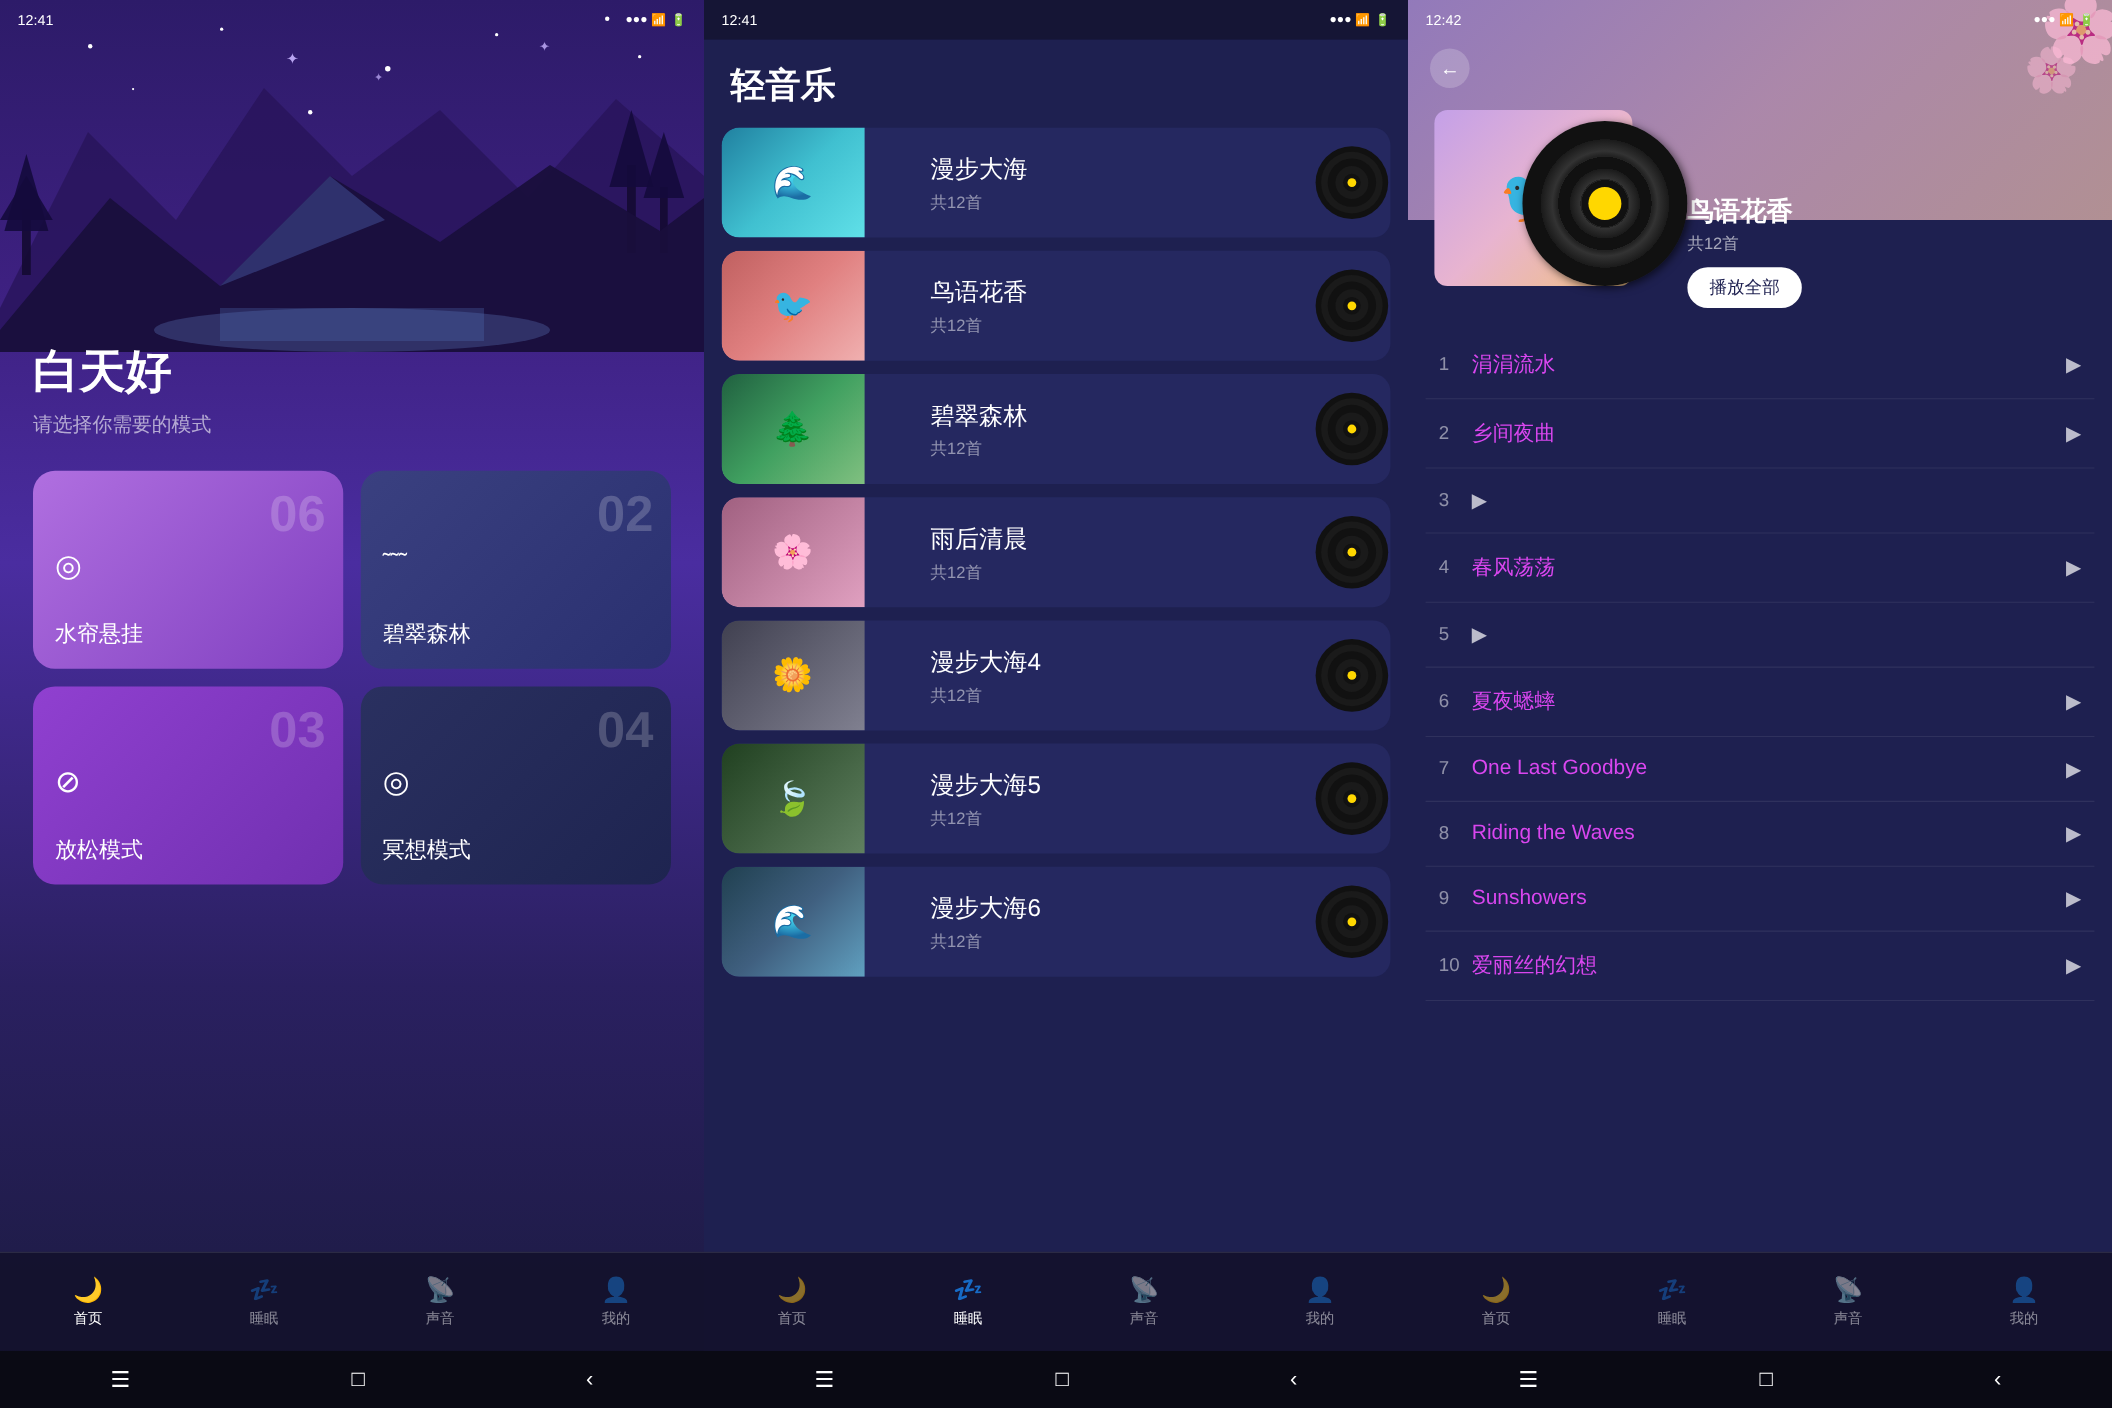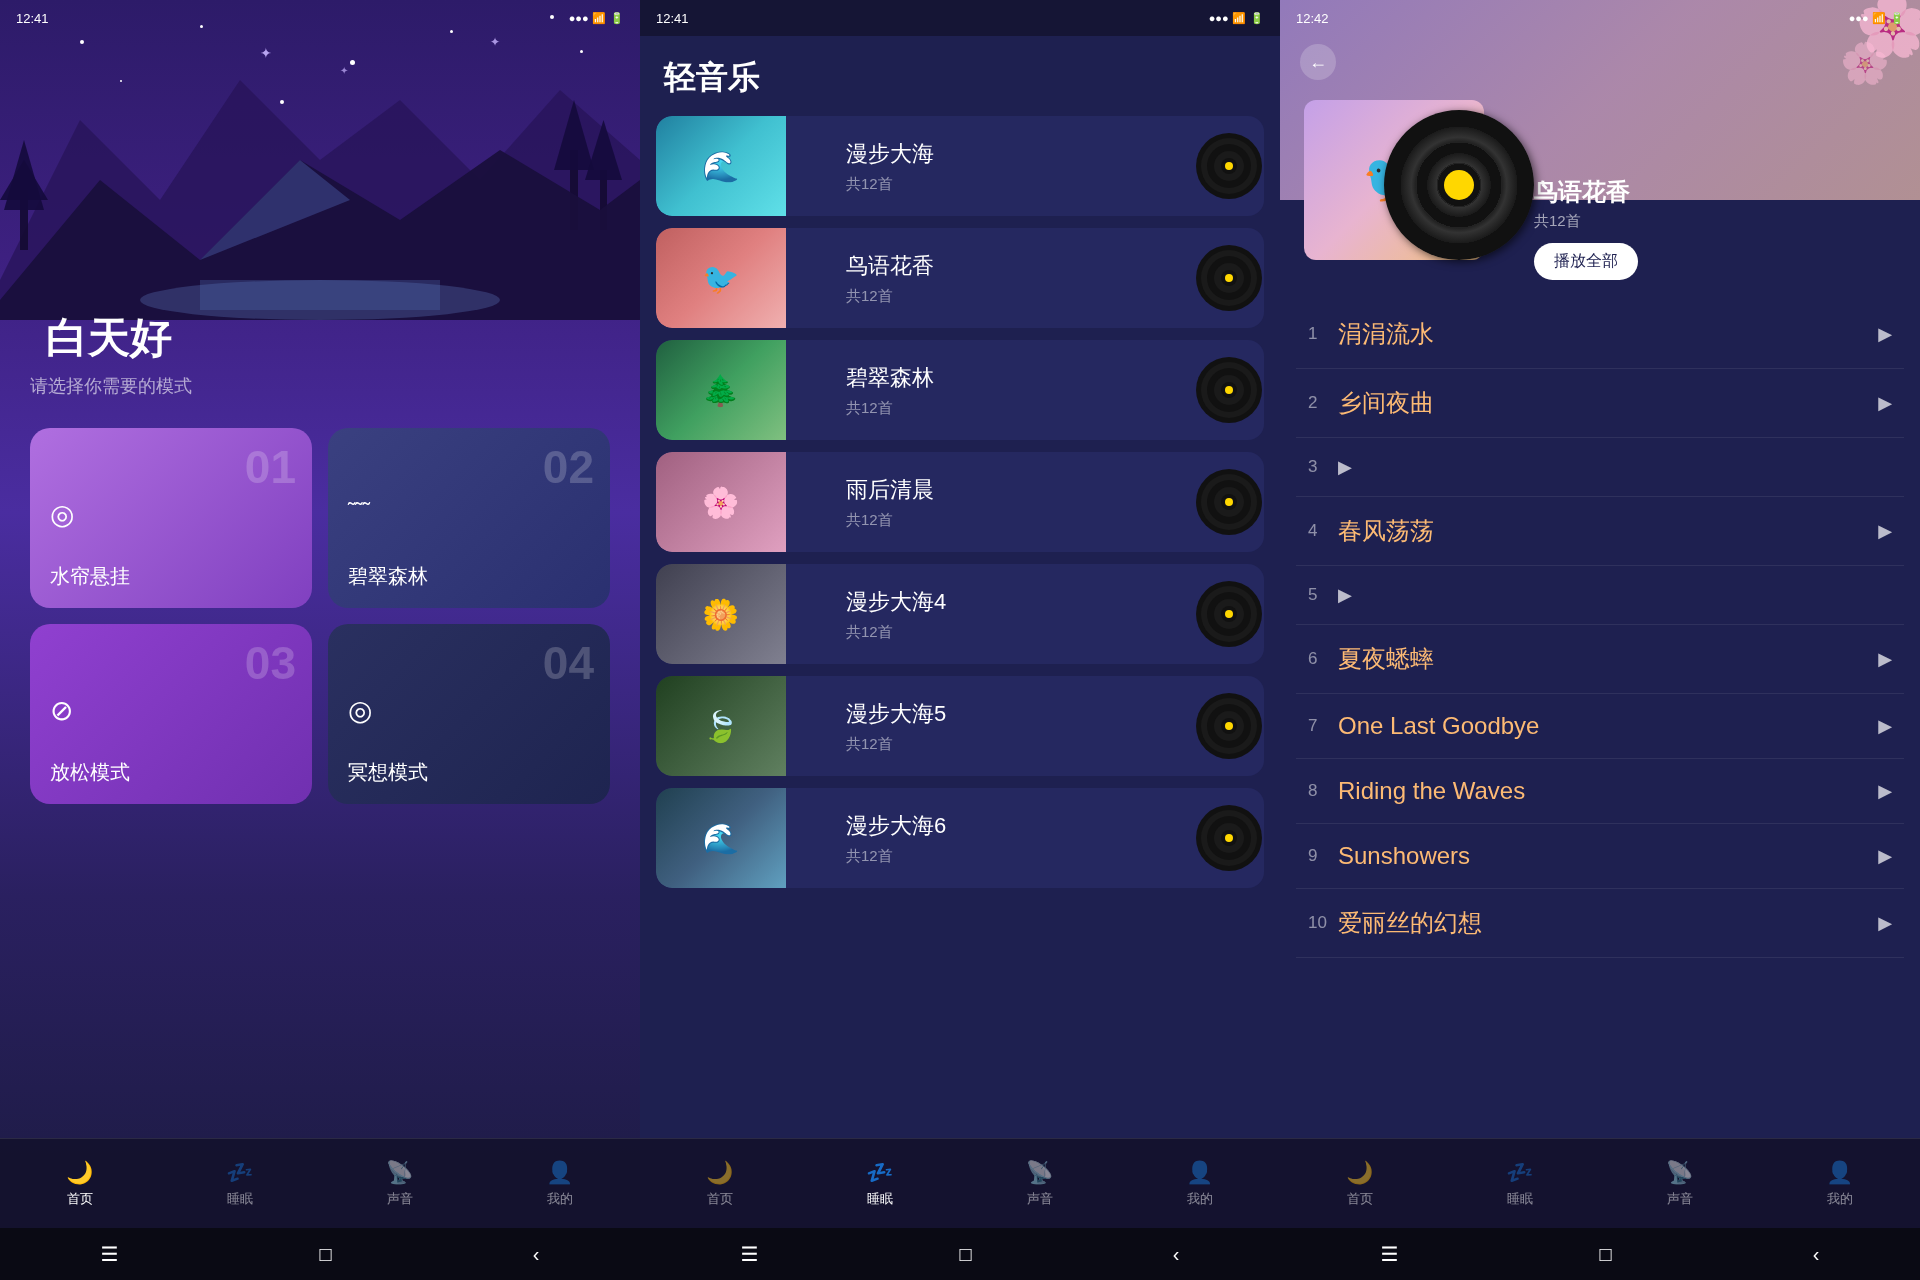--- a/index.html
+++ b/index.html
@@ -47,21 +47,20 @@
       top: 340px;
       left: 30px;
       right: 30px;
     }
 
     .greeting {
       font-size: 42px;
       color: white;
       font-weight: 600;
       margin-bottom: 8px;
-      margin-left: 16px;
     }
 
     .subtitle {
       font-size: 18px;
       color: rgba(255,255,255,0.6);
       margin-bottom: 30px;
     }
 
     .modes-grid {
       display: grid;
@@ -361,22 +360,22 @@
     }
 
     .track-num {
       width: 30px;
       color: rgba(255,255,255,0.5);
       font-size: 17px;
     }
 
     .track-name {
       flex: 1;
-      color: #fdba74;
-      font-size: 24px;
+      color: #d946ef;
+      font-size: 19px;
     }
 
     .play-btn-small {
       color: rgba(255,255,255,0.7);
       font-size: 18px;
     }
 
     
     .thumb-ocean { background: linear-gradient(135deg, #2080a0, #40c0d0, #60e0e8); }
     .thumb-bird { background: linear-gradient(135deg, #c06060, #e08080, #f0b0b0); }
@@ -446,21 +445,21 @@
     </svg>
   </div>
 
   <div class="content">
     <div class="greeting">白天好</div>
     <div class="subtitle">请选择你需要的模式</div>
 
     <div class="modes-grid">
 
       <div class="mode-card focus">
-        <div class="mode-number">01</div>
+        <div class="mode-number">06</div>
         <div class="mode-icon" style="margin-top:50px;">◎</div>
         <div class="mode-label">水帘悬挂</div>
       </div>
 
       <div class="mode-card sleep">
         <div class="mode-number">02</div>
         <div class="mode-icon" style="margin-top:50px;font-size:22px;">˜˜˜</div>
         <div class="mode-label">碧翠森林</div>
       </div>
 

